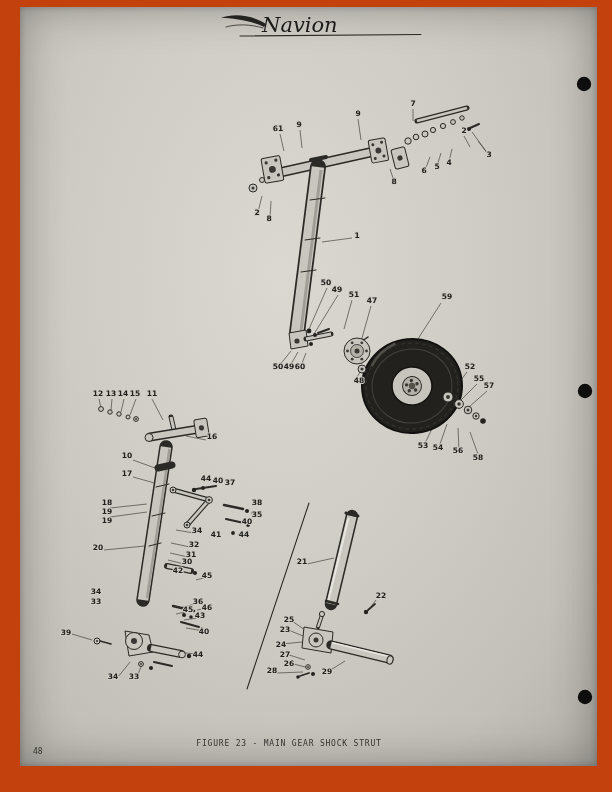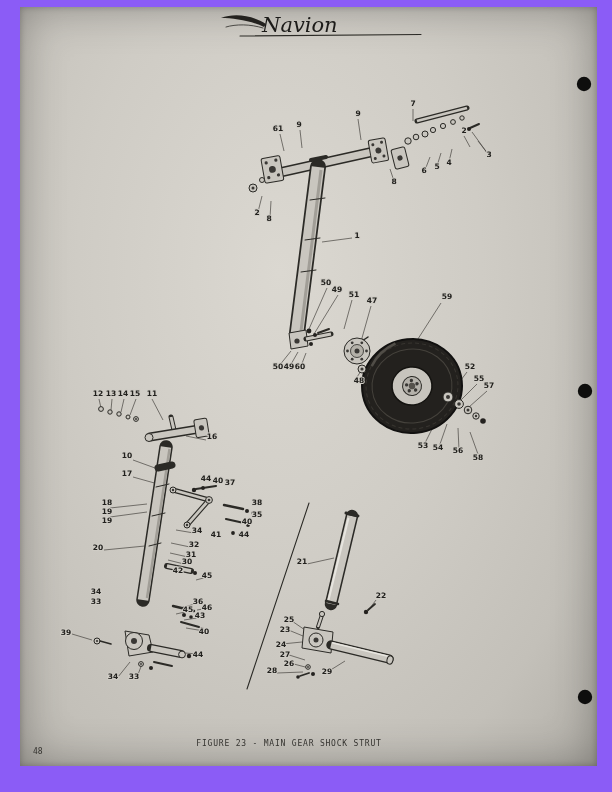--- a/index.html
+++ b/index.html
@@ -1,18 +1,18 @@
 <!DOCTYPE html>
 <html style="--paper: #cfccc5; --ink: #2b2a26; --tire: #23211e;"><head>
 <meta charset="utf-8">
 <title>Manual Page Scan</title>
 <style>
   html,body{margin:0;padding:0;background:#222;}
   .scan{
-    position:relative;width:612px;height:792px;background:#8b5cf6;
+    position:relative;width:612px;height:792px;background:#c2410c;
     overflow:hidden;font-family:"DejaVu Sans",sans-serif;
   }
   .page{
     position:absolute;left:20px;top:7px;width:577px;height:759px;
     background:radial-gradient(ellipse at 45% 35%, #dbd8d1 0%, #cfccc5 45%, #c3c0b9 78%, #b2afa8 100%);
     box-shadow:inset 0 0 45px rgba(0,0,0,0.30), inset 0 0 6px rgba(0,0,0,0.25);
   }
   svg.overlay{position:absolute;left:0;top:0;width:612px;height:792px;}
 
   .ink{stroke:var(--ink,#2b2a26);fill:none;stroke-linecap:round;stroke-linejoin:round;}

